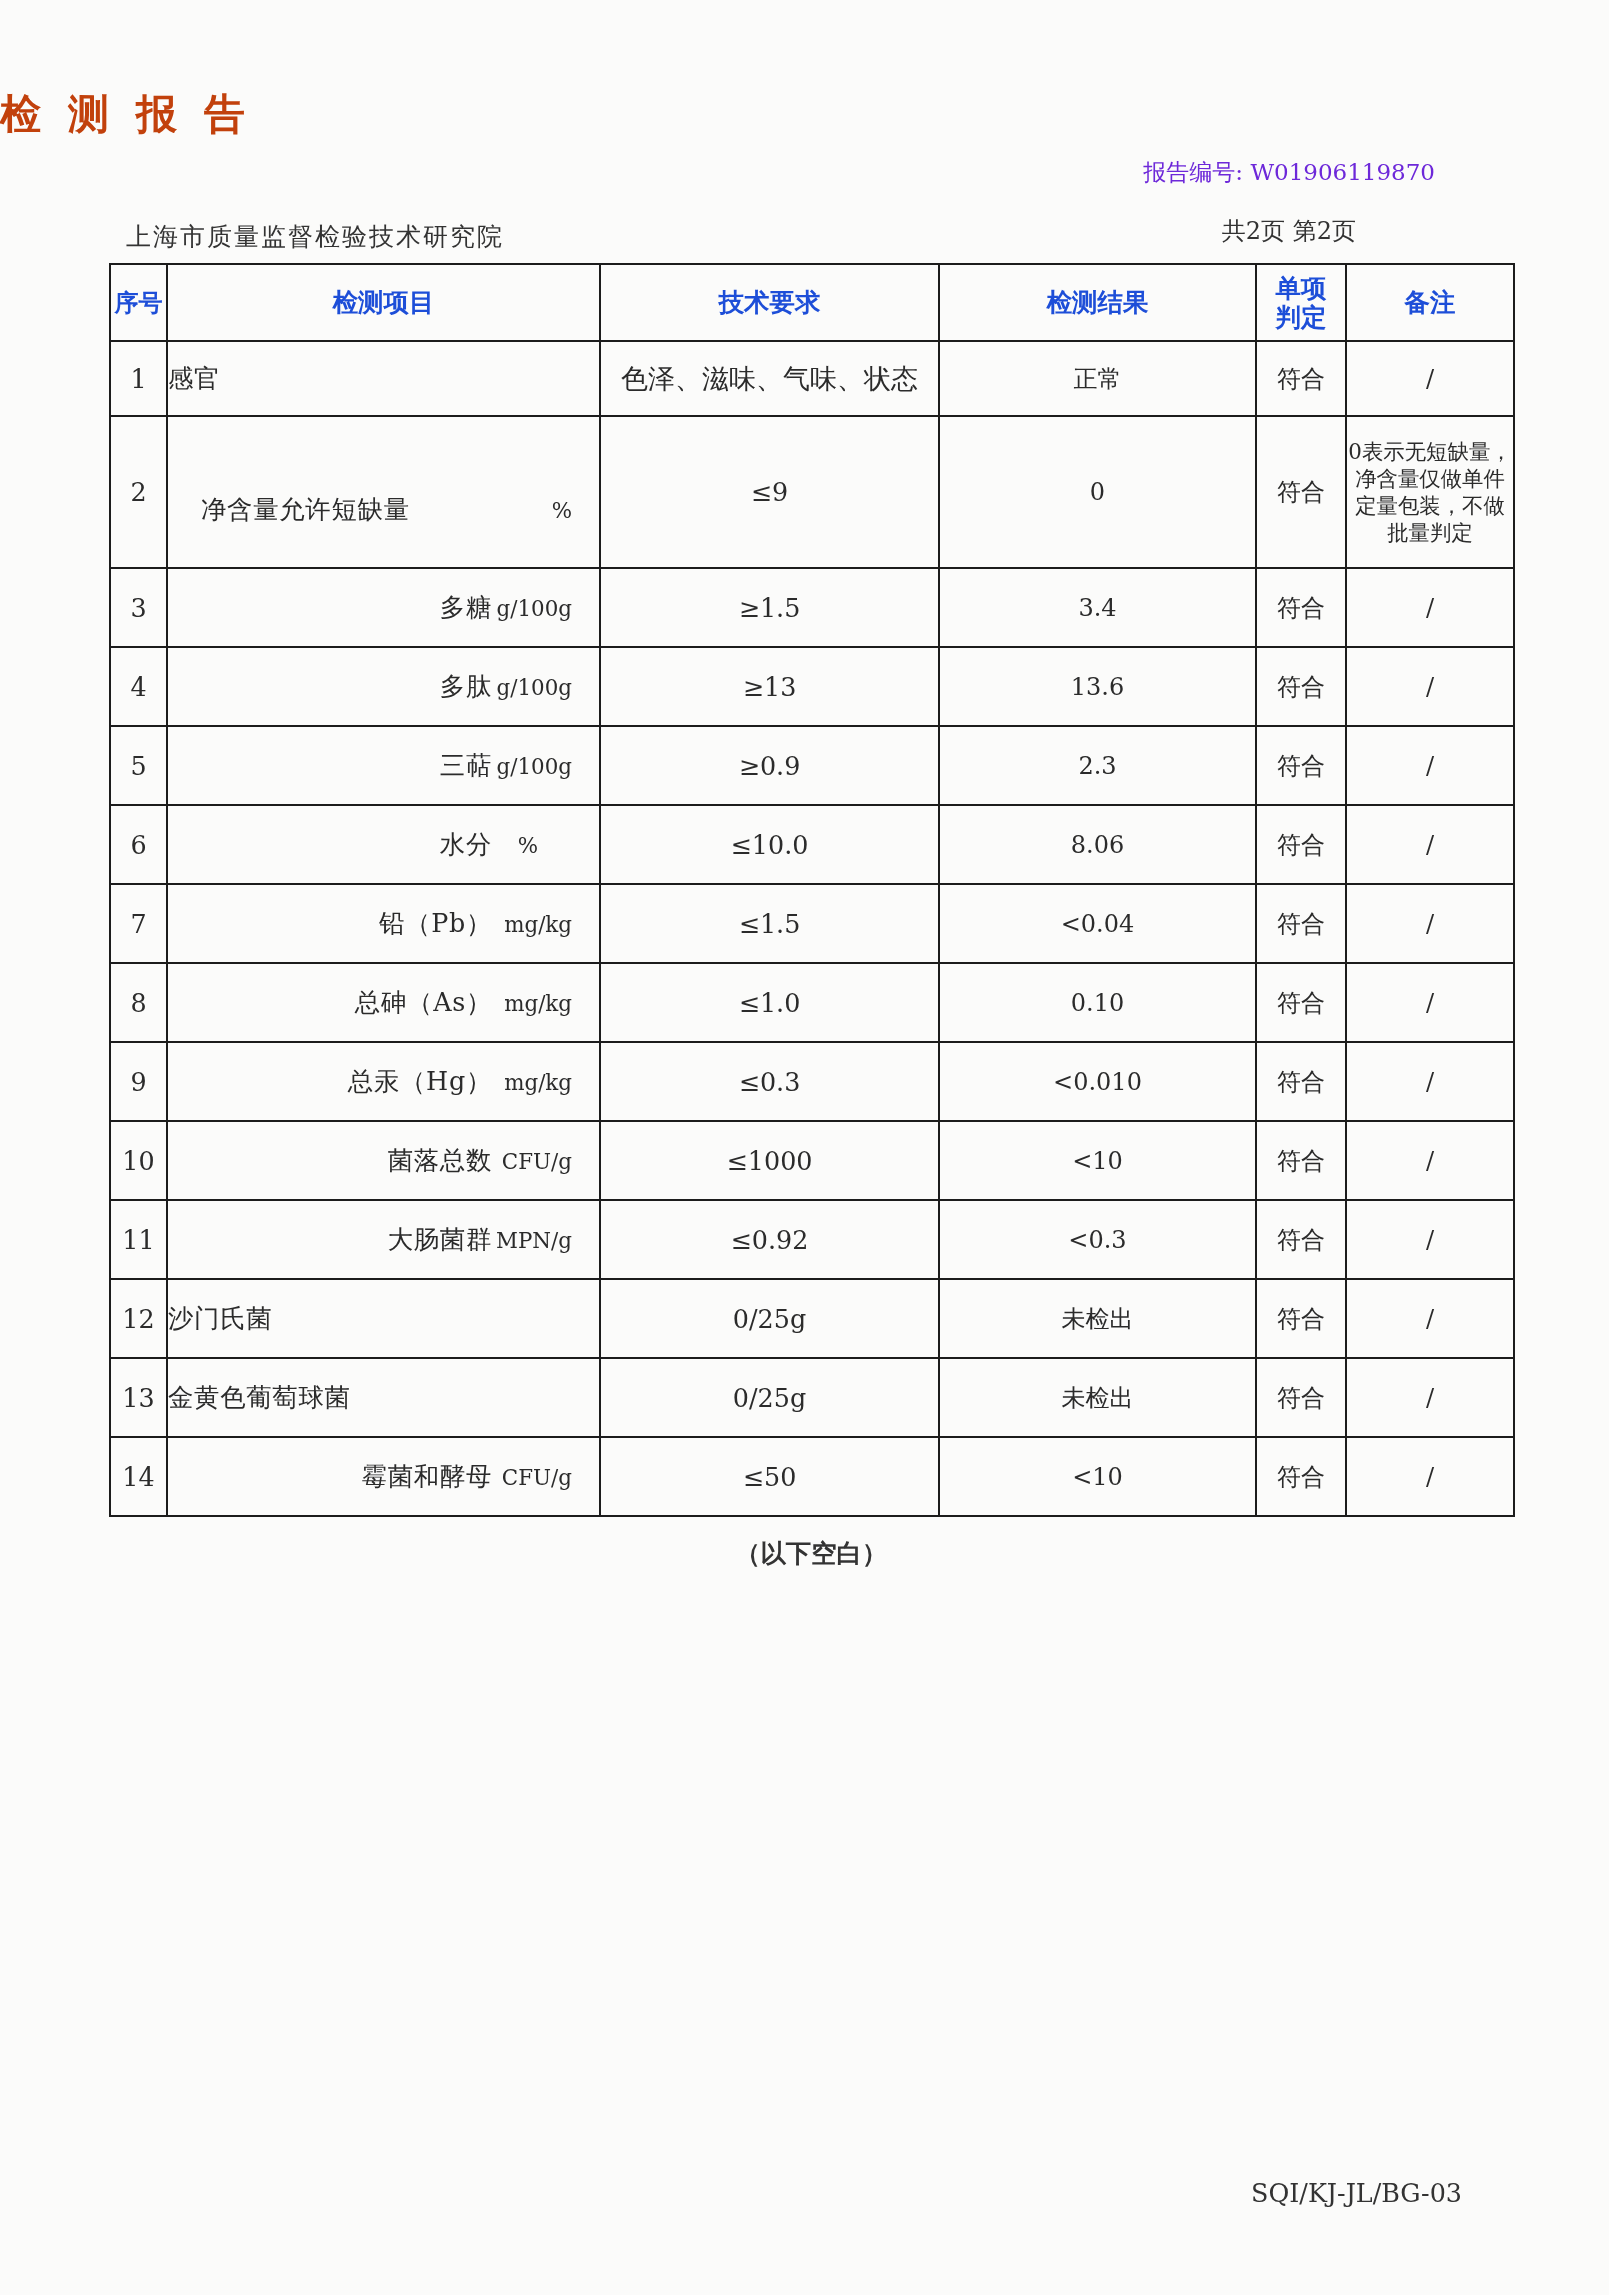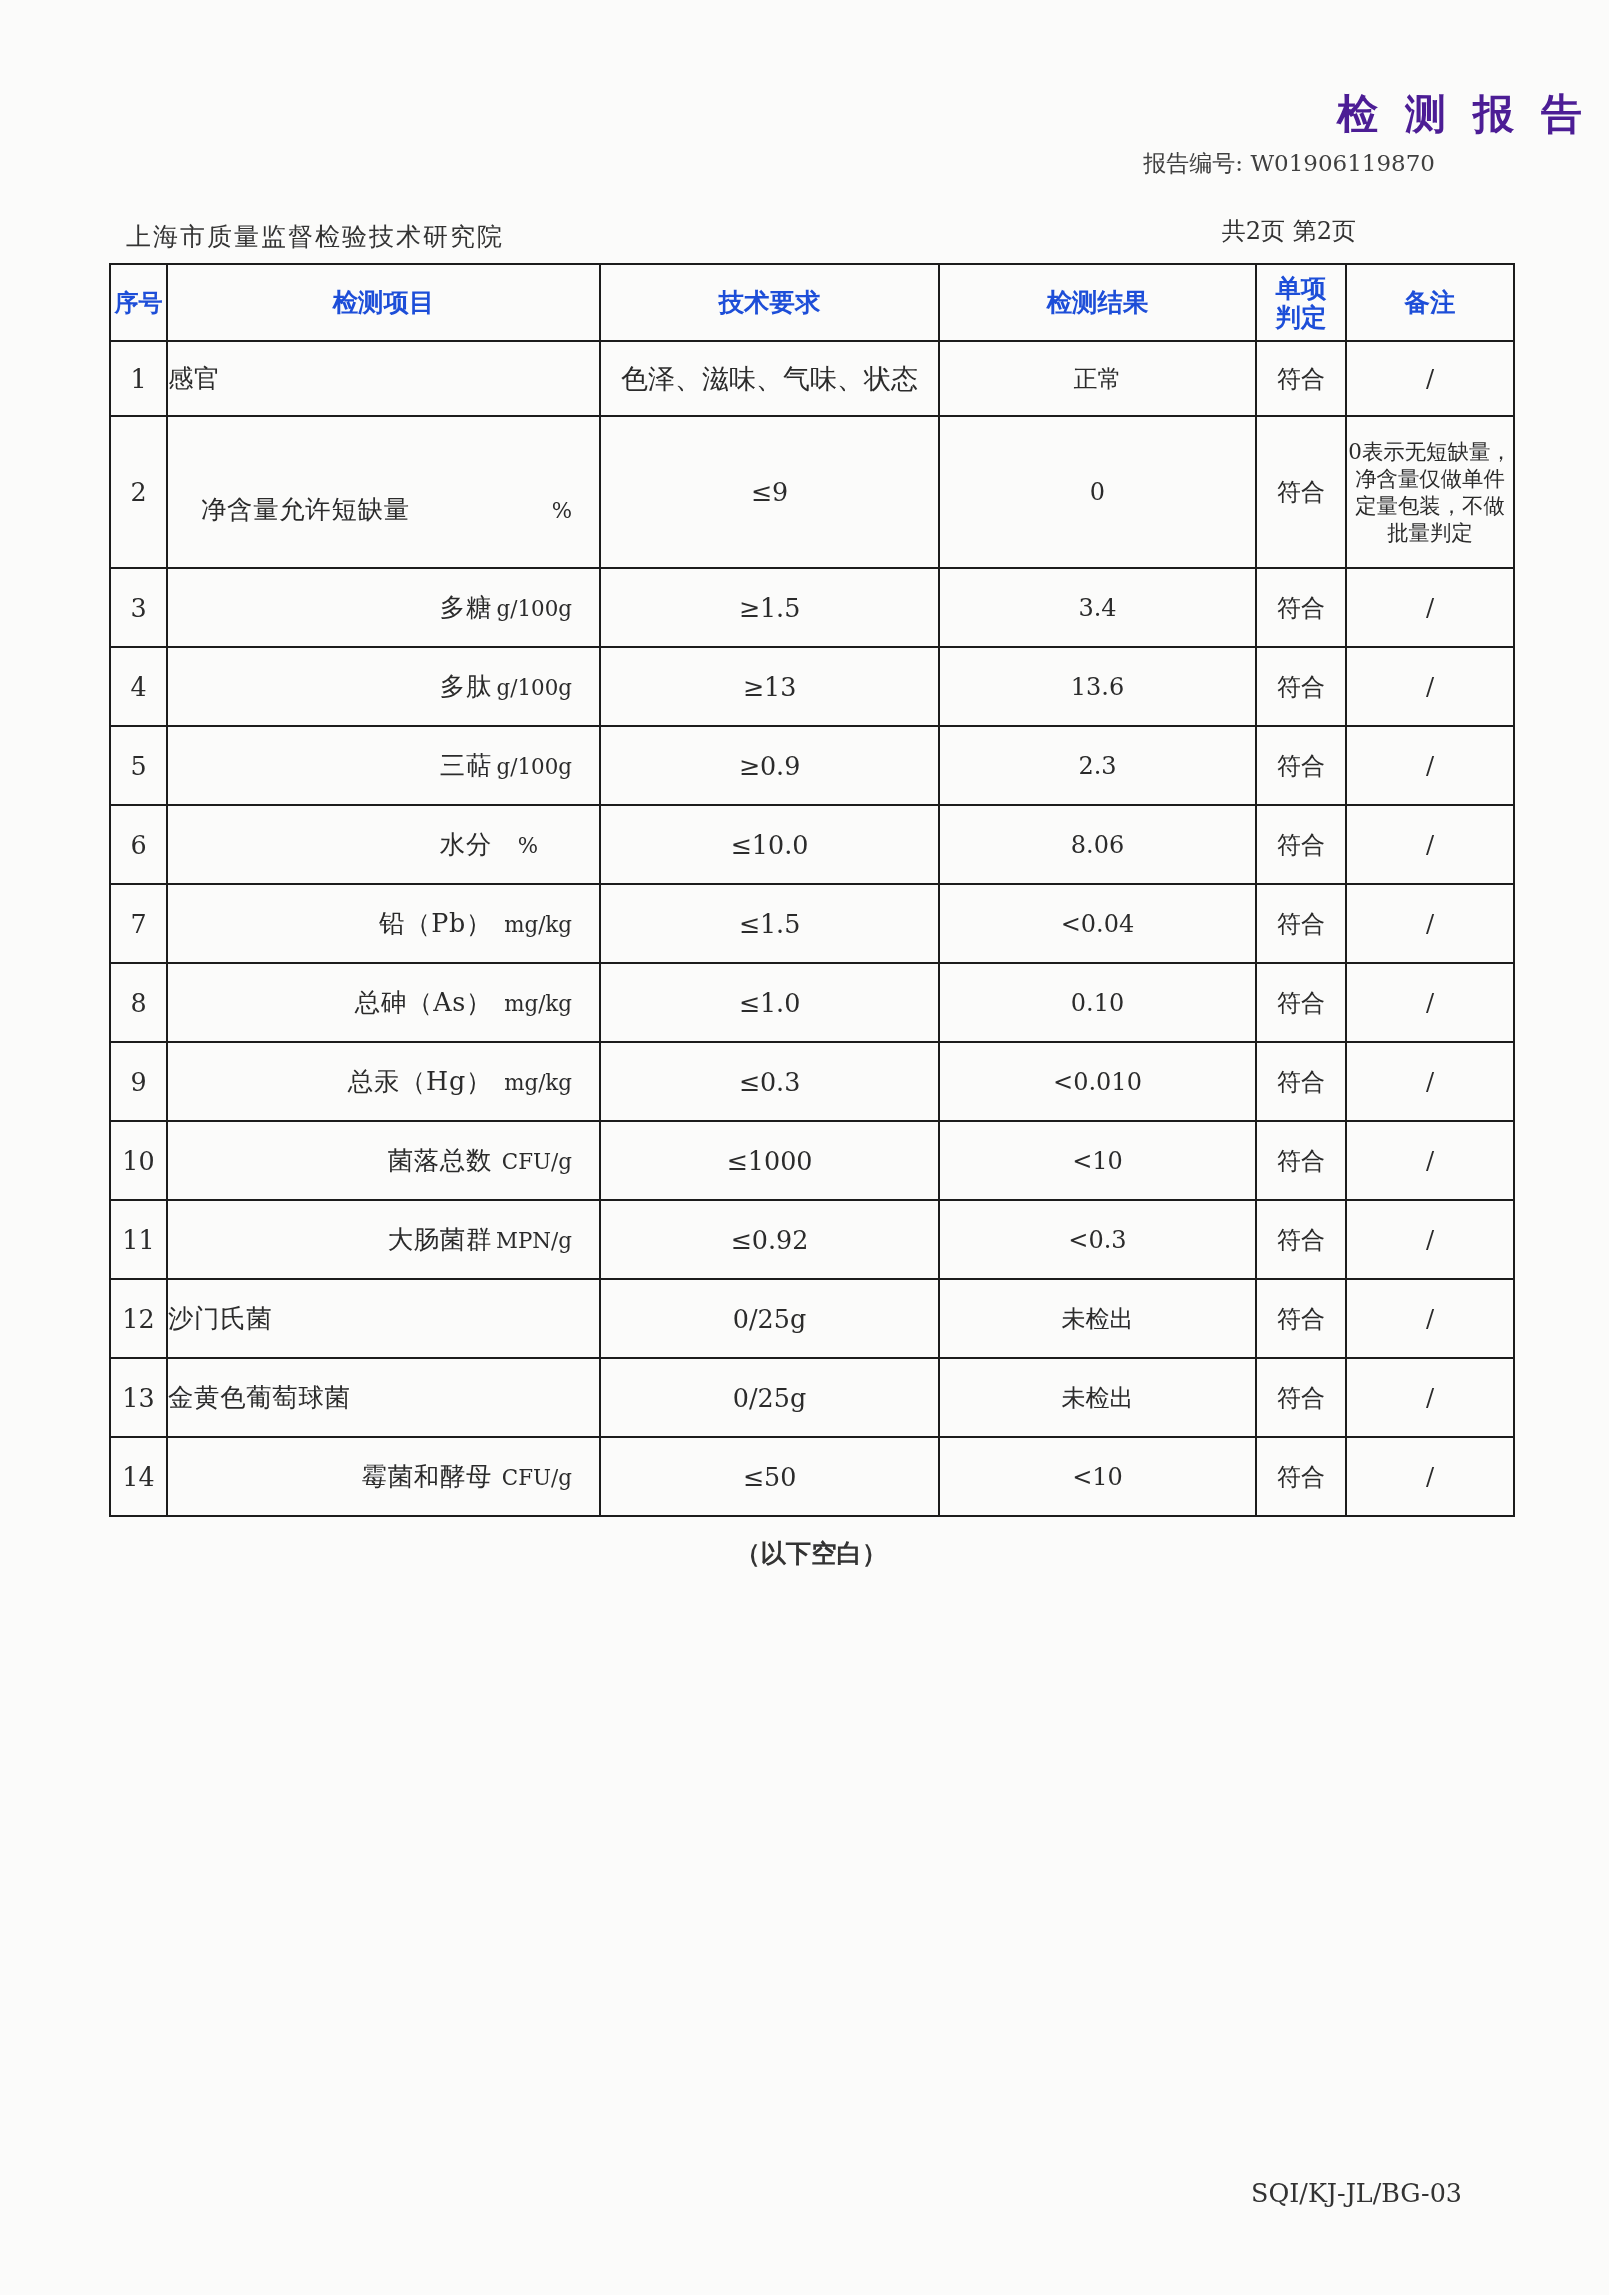--- a/index.html
+++ b/index.html
@@ -4,25 +4,25 @@
 <style>
   html, body { margin: 0; padding: 0; }
   body {
     width: 1609px; height: 2295px; position: relative;
     background: #fbfbfa; color: #222;
     font-family: "DejaVu Serif", "Liberation Serif", serif;
     overflow: hidden;
   }
   .abs { position: absolute; }
   #title {
-    left: 0; width: 1609px; top: 87px; text-align: right;
+    left: 0; width: 1609px; top: 87px; text-align: left;
     font-family: "DejaVu Sans", sans-serif; font-weight: bold;
-    font-size: 41px; letter-spacing: 27px; color: #4c1d95;
-  }
-  #report-no { right: 174px; top: 148px; font-size: 23px; color: #404040; }
+    font-size: 41px; letter-spacing: 27px; color: #c2410c;
+  }
+  #report-no { right: 174px; top: 157px; font-size: 23px; color: #6d28d9; }
   #org { left: 126px; top: 220px; font-size: 25px; letter-spacing: 2px; color: #333; }
   #pages { right: 253px; top: 215px; font-size: 24px; color: #333; }
   #blank-note {
     left: 0; width: 1609px; top: 1537px; text-align: center;
     font-family: "DejaVu Sans", sans-serif; font-weight: bold; font-size: 25.4px; color: #333;
     padding-left: 6.7px;
   }
   #form-code { right: 147px; top: 2134px; font-size: 25.4px; color: #333; font-family: "DejaVu Serif", serif; margin-top: 44px; }
 
   table.report {

